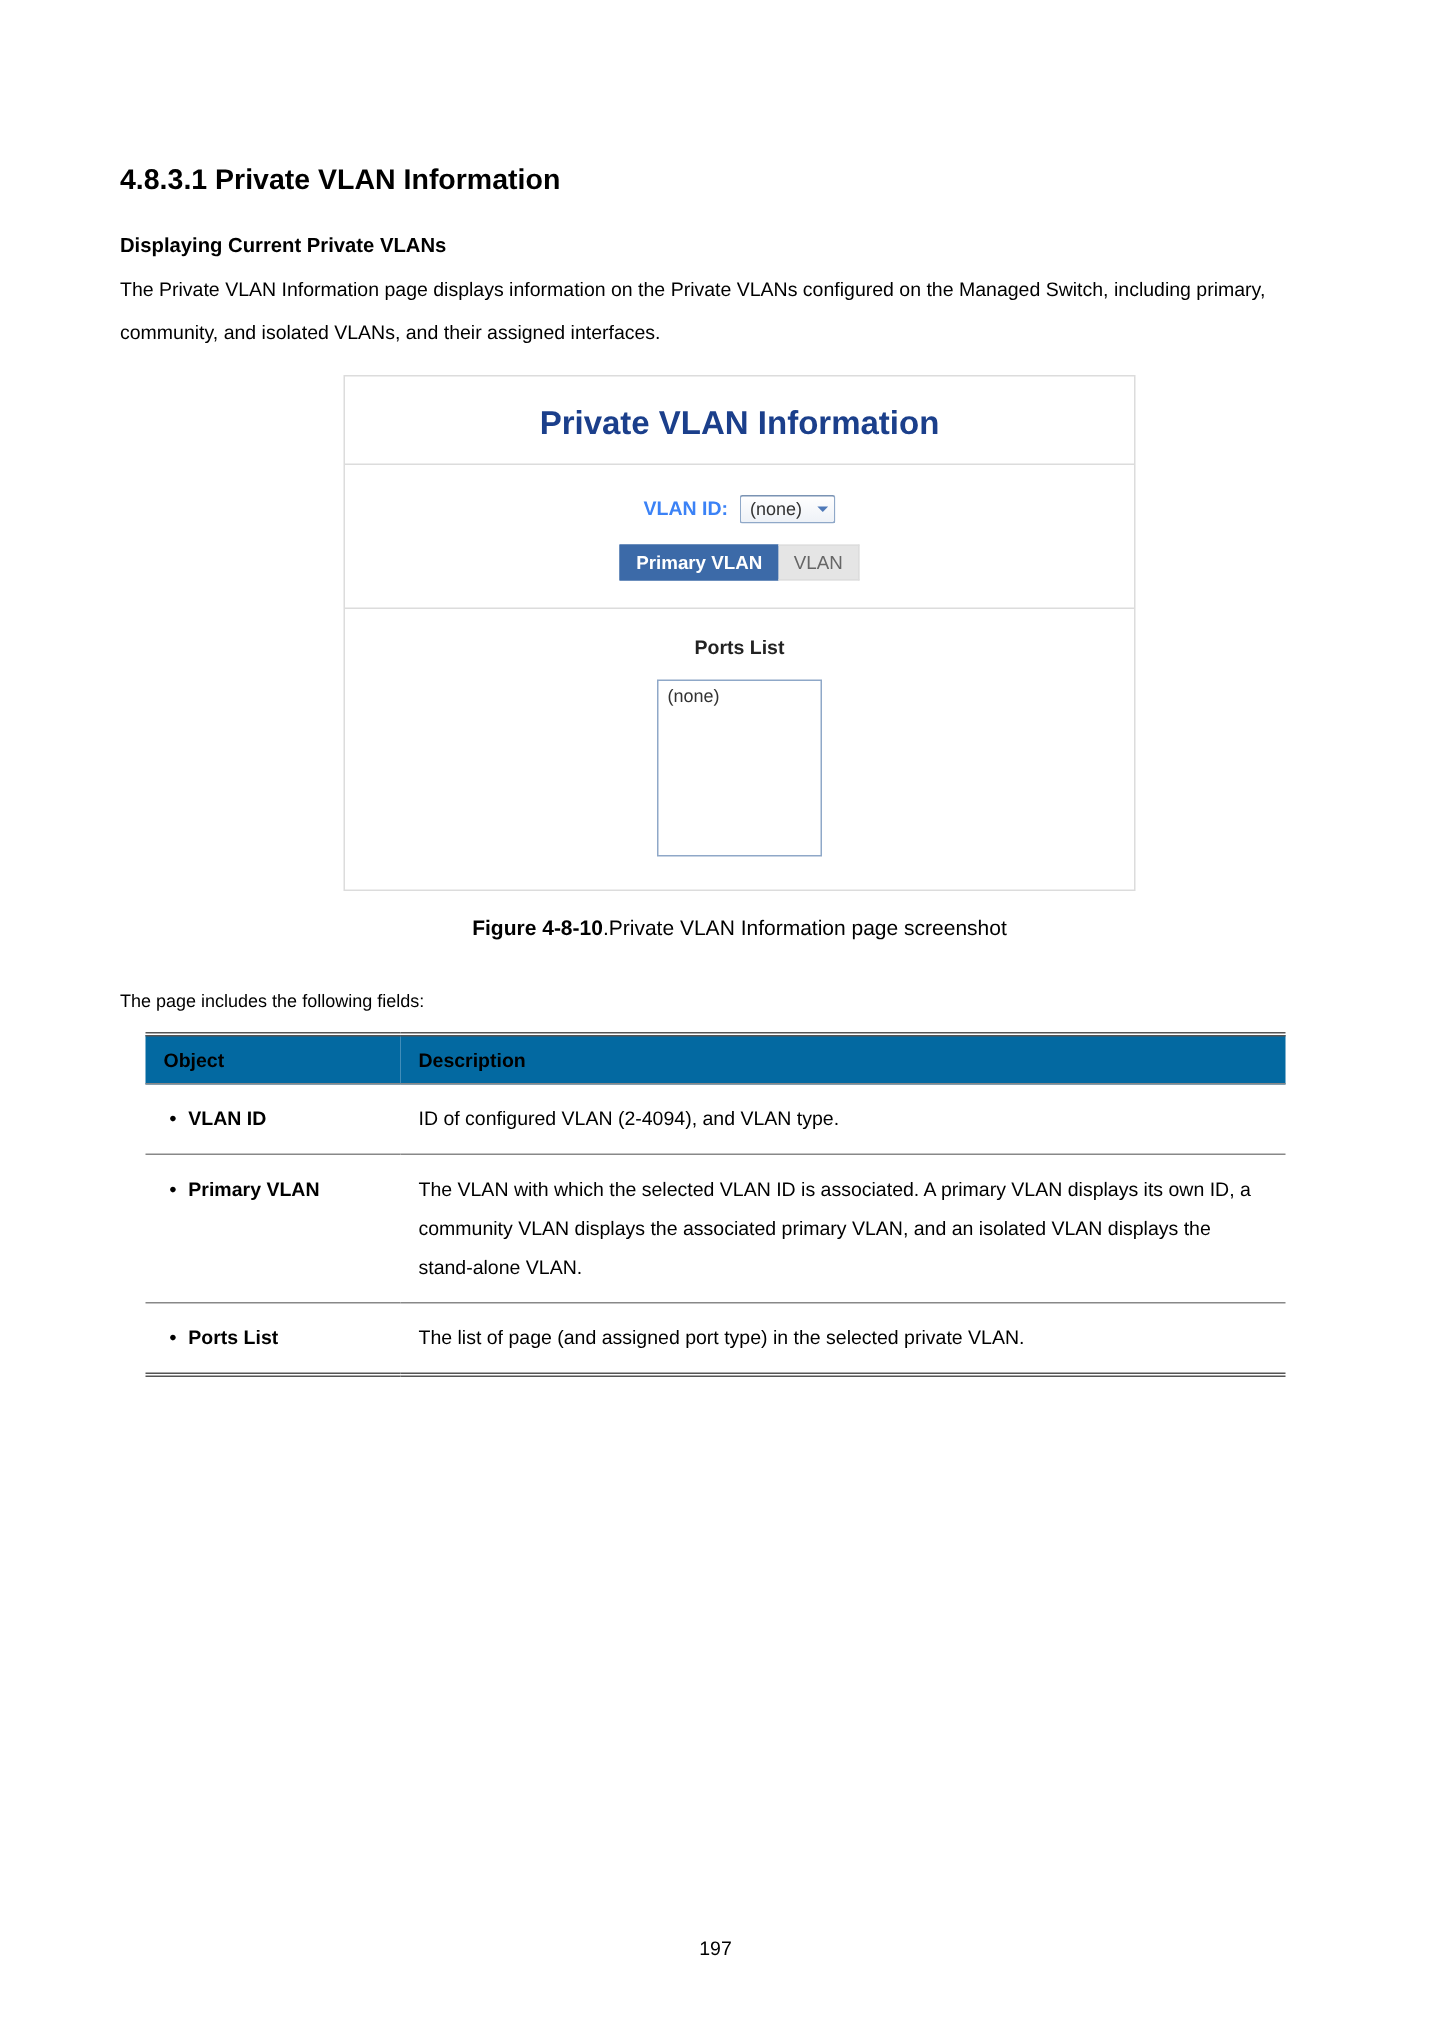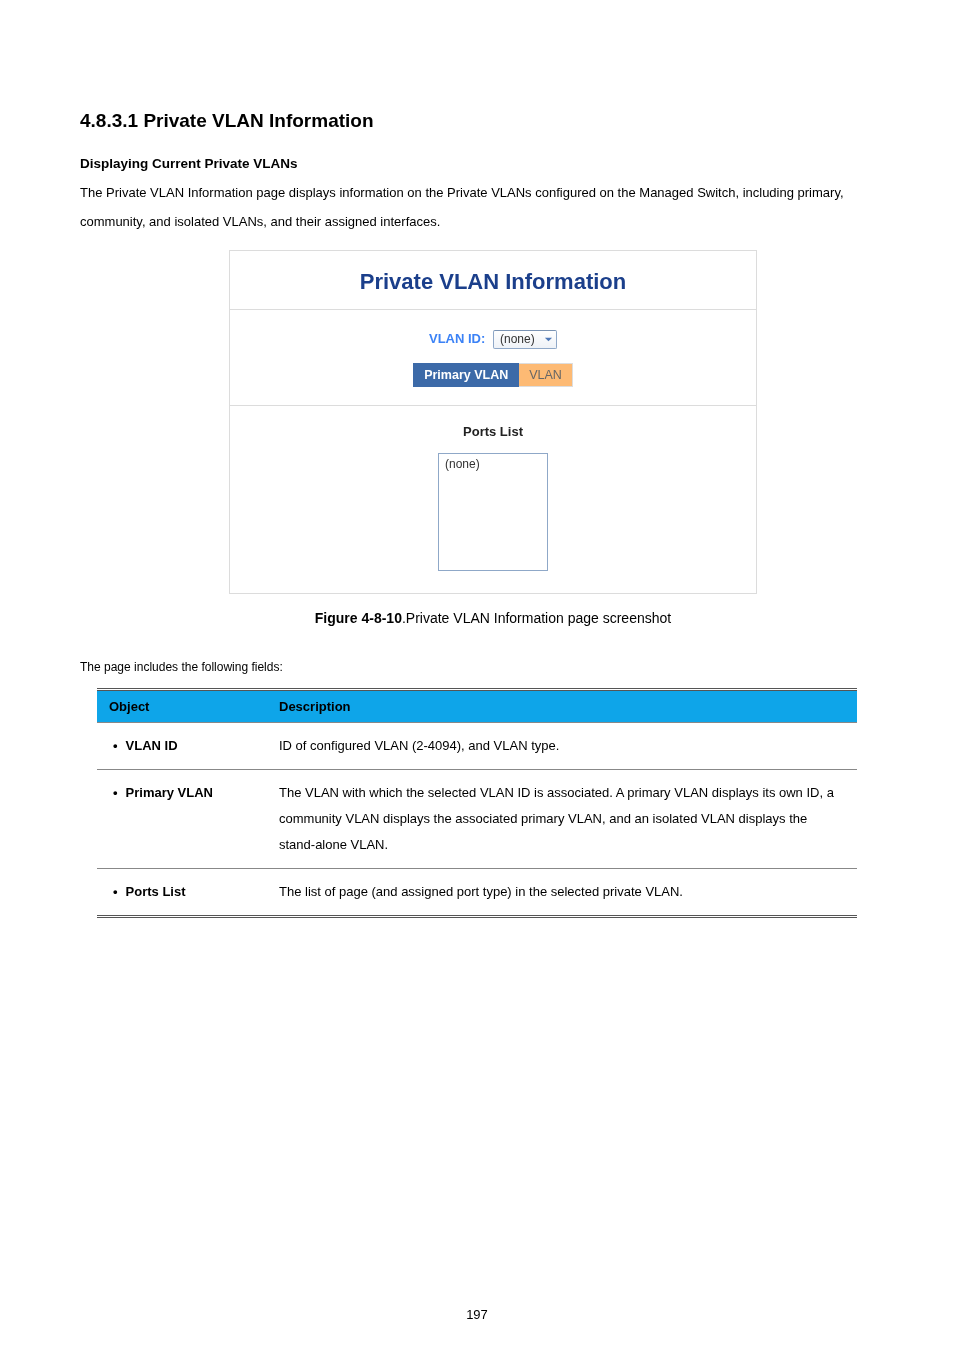--- a/index.html
+++ b/index.html
@@ -86,21 +86,21 @@
     display: inline-block;
     background: #3c6aa8;
     color: #fff;
     font-weight: bold;
     font-size: 12.5px;
     padding: 4px 10px;
     border: 1px solid #3c6aa8;
   }
   .pvlan-val {
     display: inline-block;
-    background: #fdba74;
+    background: #e5e5e5;
     color: #666;
     font-size: 12.5px;
     padding: 4px 10px;
     border: 1px solid #ddd;
     border-left: none;
   }
   .panel-section-2 {
     padding: 18px 0 22px 0;
   }
   .ports-list-title {
@@ -135,41 +135,41 @@
   }
   .tbl {
     width: 760px;
     margin: 0 auto;
     border-collapse: collapse;
     font-size: 13px;
     border-top: 3px double #555;
     border-bottom: 3px double #555;
   }
   .tbl th {
-    background: #0ea5e9;
+    background: #0369a1;
     text-align: left;
     font-weight: bold;
     padding: 8px 12px;
     border-bottom: 1px solid #888;
   }
   .tbl th.col1 { width: 170px; }
   .tbl td {
     padding: 10px 12px;
     vertical-align: top;
     border-bottom: 1px solid #888;
     line-height: 2.0;
   }
   .tbl tr:last-child td { border-bottom: none; }
   .obj-cell { font-weight: bold; white-space: nowrap; }
   .bullet { margin: 0 8px 0 4px; }
 
   .page-num {
     position: absolute;
     left: 0; right: 0;
-    bottom: 28px;
+    bottom: 44px;
     text-align: center;
     font-size: 13px;
   }
 </style>
 </head>
 <body>
 
 <div class="heading-1">4.8.3.1 Private VLAN Information</div>
 
 <div class="heading-2">Displaying Current Private VLANs</div>

